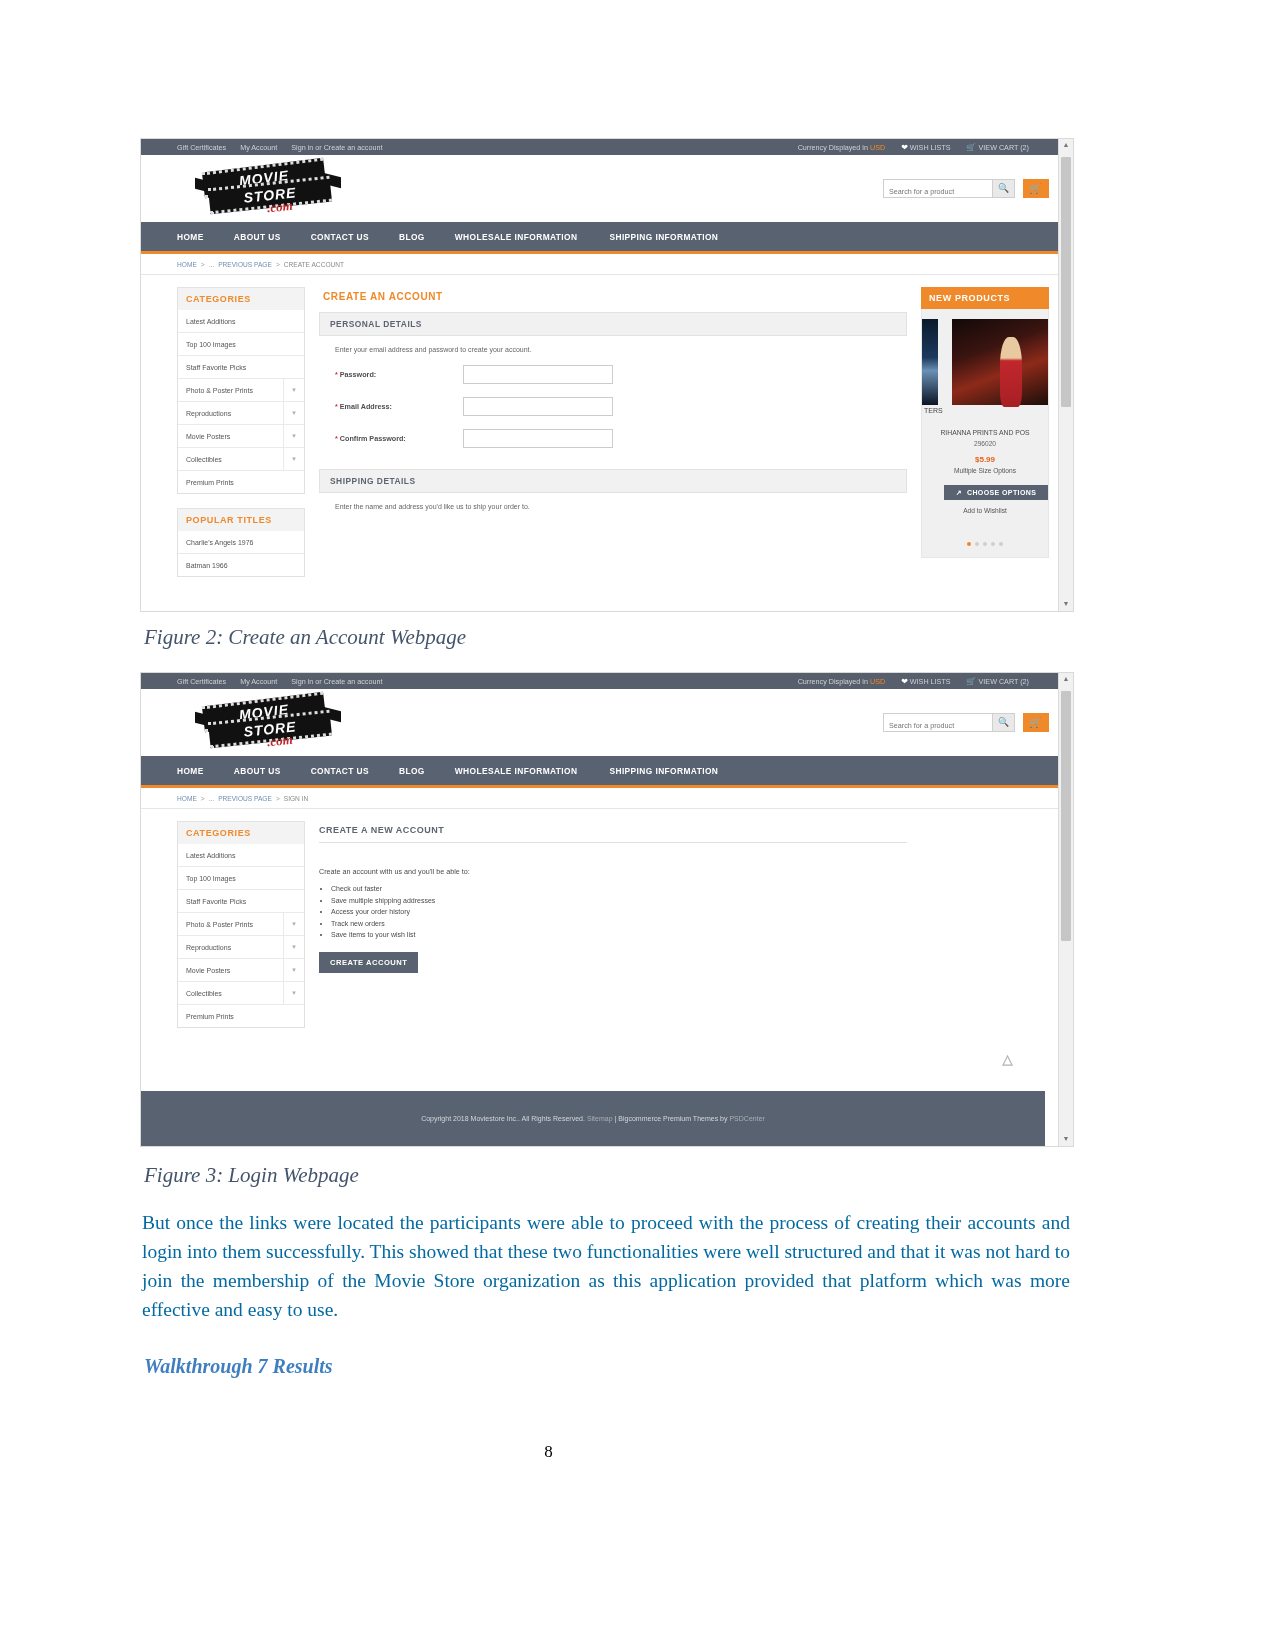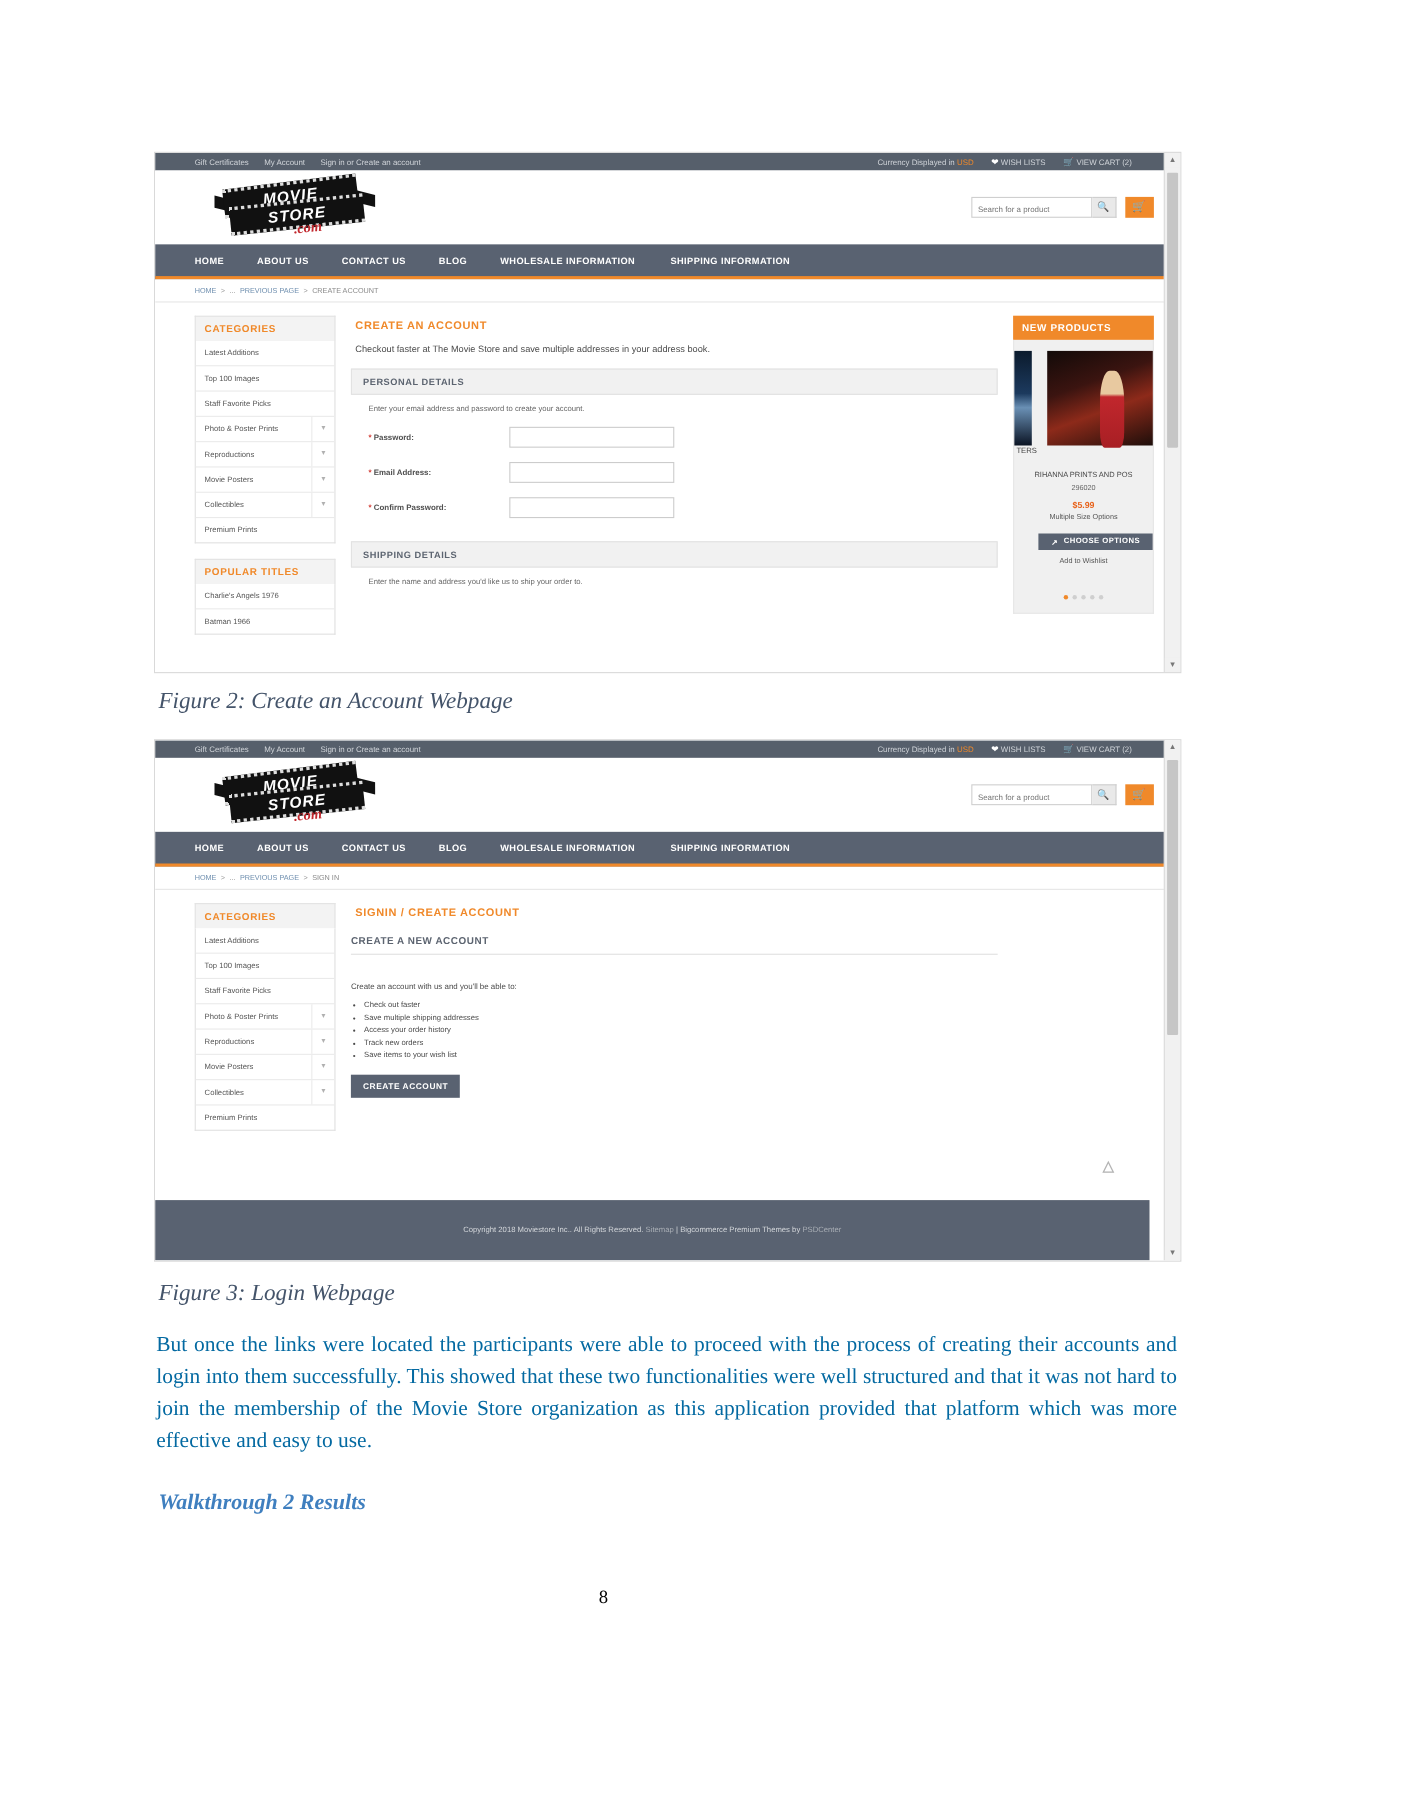--- a/index.html
+++ b/index.html
@@ -265,21 +265,20 @@
                 <span>Charlie's Angels 1976</span>
               </div>
             <div class="row">
                 <span>Batman 1966</span>
               </div>
           </div>
         </div>
 
         <div class="col-mid">
           <div class="mid-title">CREATE AN ACCOUNT</div>
-          <div class="mid-sub">Checkout faster at The Movie Store and save multiple addresses in your address book.</div>
 
           <div class="sec-head">PERSONAL DETAILS</div>
           <div class="sec-body">
             <div class="hint">Enter your email address and password to create your account.</div>
             <div class="frow">
               <div class="flabel"><span class="req">*</span><span>Password:</span></div>
               <div class="finput"></div>
             </div>
             <div class="frow">
               <div class="flabel"><span class="req">*</span><span>Email Address:</span></div>
@@ -407,21 +406,20 @@
                 <span>Collectibles</span>
                 <span class="chev">▾</span>
               </div>
             <div class="row">
                 <span>Premium Prints</span>
               </div>
           </div>
         </div>
 
         <div class="col-mid">
-          <div class="mid-title">SIGNIN / CREATE ACCOUNT</div>
           <div class="two-col">
             <div class="tc">
               <h4>CREATE A NEW ACCOUNT</h4>
               <p>Create an account with us and you'll be able to:</p>
               <ul>
                 <li>Check out faster</li>
                 <li>Save multiple shipping addresses</li>
                 <li>Access your order history</li>
                 <li>Track new orders</li>
                 <li>Save items to your wish list</li>
@@ -452,16 +450,16 @@
       <div class="sb-arrow up">▲</div>
       <div class="sb-thumb" style="top:18px;height:250px;"></div>
       <div class="sb-arrow down">▼</div>
     </div>
   </div>
 
   <div class="caption" id="cap3">Figure 3: Login Webpage</div>
 
   <div class="para" id="para1">But once the links were located the participants were able to proceed with the process of creating their accounts and login into them successfully. This showed that these two functionalities were well structured and that it was not hard to join the membership of the Movie Store organization as this application provided that platform which was more effective and easy to use.</div>
 
-  <div class="heading">Walkthrough 2 Results</div>
+  <div class="heading">Walkthrough 7 Results</div>
 
   <div class="pageno">8</div>
 </div>
 
 </body></html>

